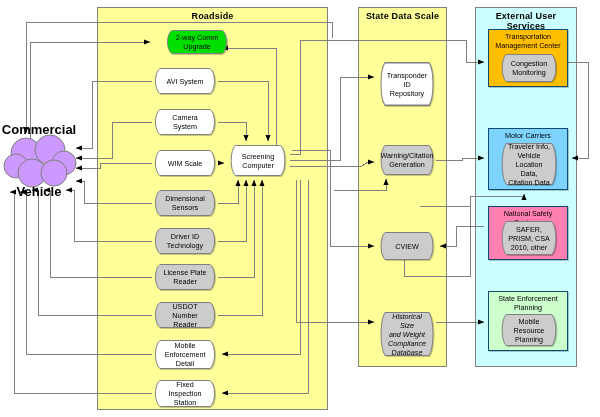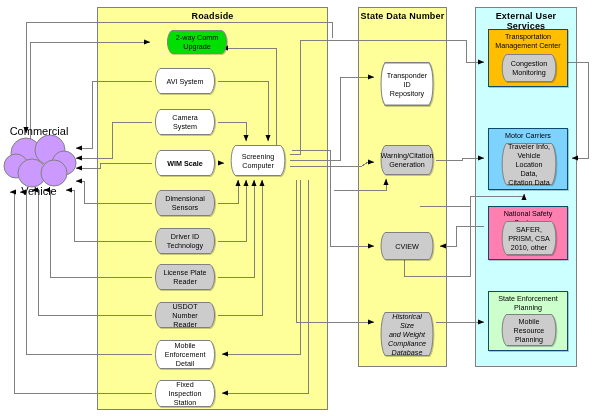--- a/index.html
+++ b/index.html
@@ -20,32 +20,32 @@
   .doc .bg{position:absolute;left:0;top:0;width:100%;height:100%;z-index:1;}
 
   .extbox{position:absolute;border:1px solid #0c4a6e;box-sizing:border-box;
     filter:drop-shadow(1px 1px 0 rgba(0,0,0,.22));}
   .extbox .hdr{position:absolute;left:0;right:0;top:3px;text-align:center;
     font-size:7.2px;color:#000;line-height:1.2;}
 
   .cloud-wrap{position:absolute;}
   .cloud-lbl{position:absolute;left:0;top:0;width:100%;height:100%;
     display:flex;flex-direction:column;align-items:center;justify-content:center;
-    font-size:11px;font-weight:normal;color:#000;line-height:1.3;z-index:3;gap:45px;}
+    font-size:13px;font-weight:bold;color:#000;line-height:1.3;z-index:3;gap:45px;}
 </style>
 </head>
 <body>
 
 <div id="canvas">
 
   <div class="panel" id="panel-roadside" style="left: 97px; top: 7px; width: 231px; height: 403px; background: rgb(255, 255, 153); border-color: rgb(128, 128, 128);">
     <div class="panel-title">Roadside</div>
   </div>
   <div class="panel" id="panel-statedc" style="left: 358px; top: 7px; width: 89px; height: 360px; background: rgb(255, 255, 153); border-color: rgb(128, 128, 128);">
-    <div class="panel-title">State Data Number</div>
+    <div class="panel-title">State Data Scale</div>
   </div>
   <div class="panel" id="panel-external" style="left: 475px; top: 7px; width: 102px; height: 360px; background: rgb(204, 255, 255); border-color: rgb(128, 128, 128);">
     <div class="panel-title">External User Services</div>
   </div>
 
   <svg id="wires" viewBox="0 0 600 417">
     <defs>
       <marker id="ah" markerWidth="7" markerHeight="7" refX="6.4" refY="3" orient="auto" markerUnits="userSpaceOnUse">
         <path d="M0,0.3 L6.6,3 L0,5.7 z" fill="#000"></path>
       </marker>
@@ -147,21 +147,21 @@
           <path d="M7.92,0.5 L58.08,0.5 C64.02,4.68 64.02,21.32 58.08,25.5 L7.92,25.5 C1.98,21.32 1.98,4.68 7.92,0.5 Z" fill="#ffffff" stroke="#808080" stroke-width="1"></path>
         </svg>
         <div class="lbl">AVI System</div>
       </div>
       <div class="node doc" style="left: 152px; top: 109px; width: 66px; height: 26px;">
         <svg class="bg" width="66" height="26" viewBox="0 0 66 26" preserveAspectRatio="none">
           <path d="M7.92,0.5 L58.08,0.5 C64.02,4.68 64.02,21.32 58.08,25.5 L7.92,25.5 C1.98,21.32 1.98,4.68 7.92,0.5 Z" fill="#ffffff" stroke="#808080" stroke-width="1"></path>
         </svg>
         <div class="lbl">Camera System</div>
       </div>
-      <div class="node doc" style="left: 152px; top: 150px; width: 66px; height: 26px; font-weight: bold;">
+      <div class="node doc" style="left: 152px; top: 150px; width: 66px; height: 26px;">
         <svg class="bg" width="66" height="26" viewBox="0 0 66 26" preserveAspectRatio="none">
           <path d="M7.92,0.5 L58.08,0.5 C64.02,4.68 64.02,21.32 58.08,25.5 L7.92,25.5 C1.98,21.32 1.98,4.68 7.92,0.5 Z" fill="#ffffff" stroke="#808080" stroke-width="1"></path>
         </svg>
         <div class="lbl">WIM Scale</div>
       </div>
       <div class="node doc" style="left: 152px; top: 190px; width: 66px; height: 26px;">
         <svg class="bg" width="66" height="26" viewBox="0 0 66 26" preserveAspectRatio="none">
           <path d="M7.92,0.5 L58.08,0.5 C64.02,4.68 64.02,21.32 58.08,25.5 L7.92,25.5 C1.98,21.32 1.98,4.68 7.92,0.5 Z" fill="#cccccc" stroke="#808080" stroke-width="1"></path>
         </svg>
         <div class="lbl">Dimensional<br>Sensors</div>

